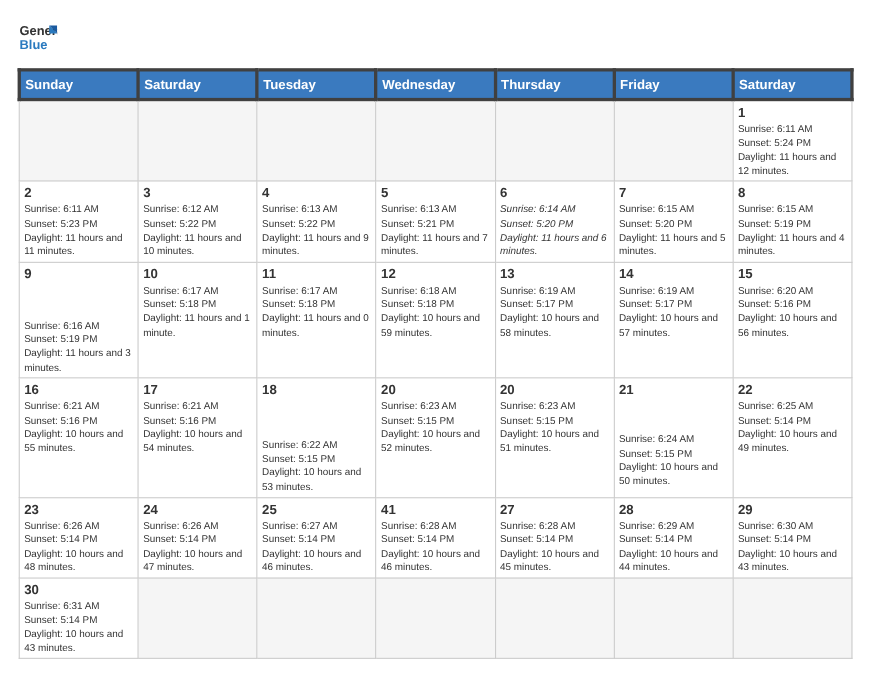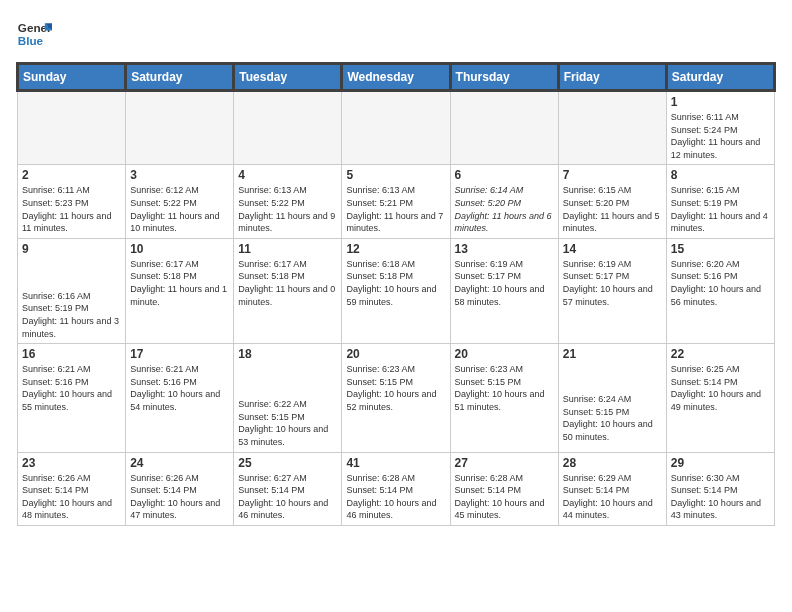--- a/index.html
+++ b/index.html
@@ -299,15 +299,29 @@
 Sunset: 5:14 PM
 Daylight: 10 hours and 44 minutes.</div>
           </td>
           <td>
             <span class="day-num">29</span>
             <div class="day-info" style="white-space: pre-line;">Sunrise: 6:30 AM
 Sunset: 5:14 PM
 Daylight: 10 hours and 43 minutes.</div>
           </td>
         </tr>
+        <tr class="last-row">
+          <td>
+            <span class="day-num">30</span>
+            <div class="day-info" style="white-space: pre-line;">Sunrise: 6:31 AM
+Sunset: 5:14 PM
+Daylight: 10 hours and 43 minutes.</div>
+          </td>
+          <td class="empty"></td>
+          <td class="empty"></td>
+          <td class="empty"></td>
+          <td class="empty"></td>
+          <td class="empty"></td>
+          <td class="empty"></td>
+        </tr>
       </tbody>
   </table>
 </div>
 
 </body></html>

